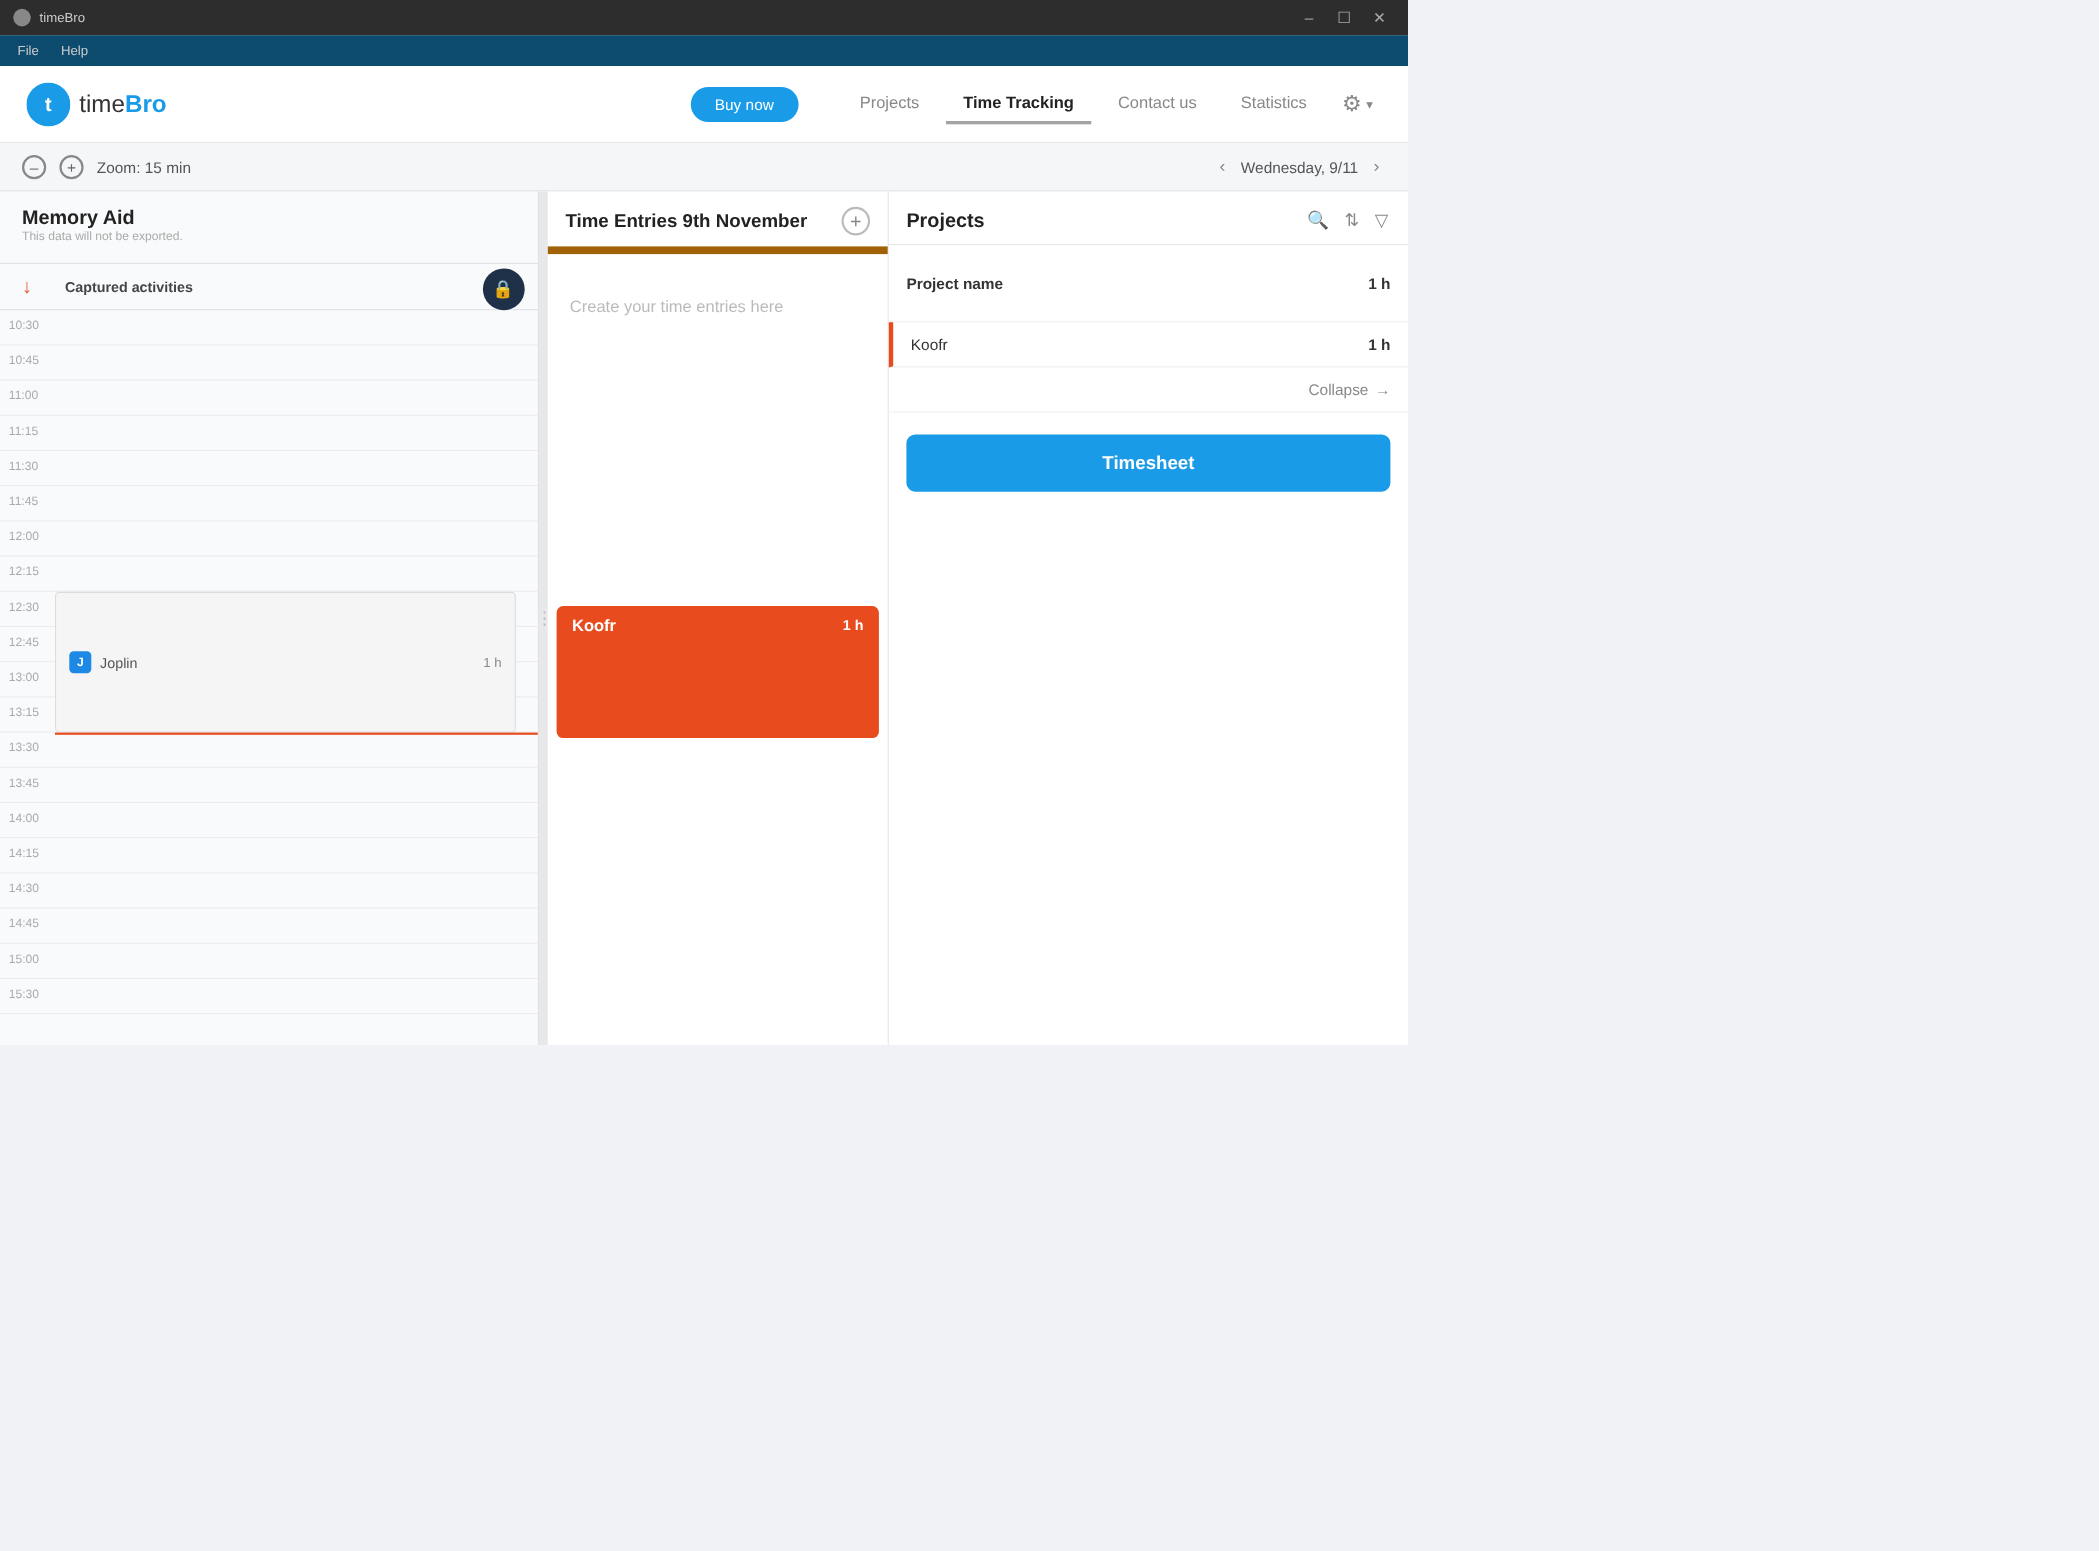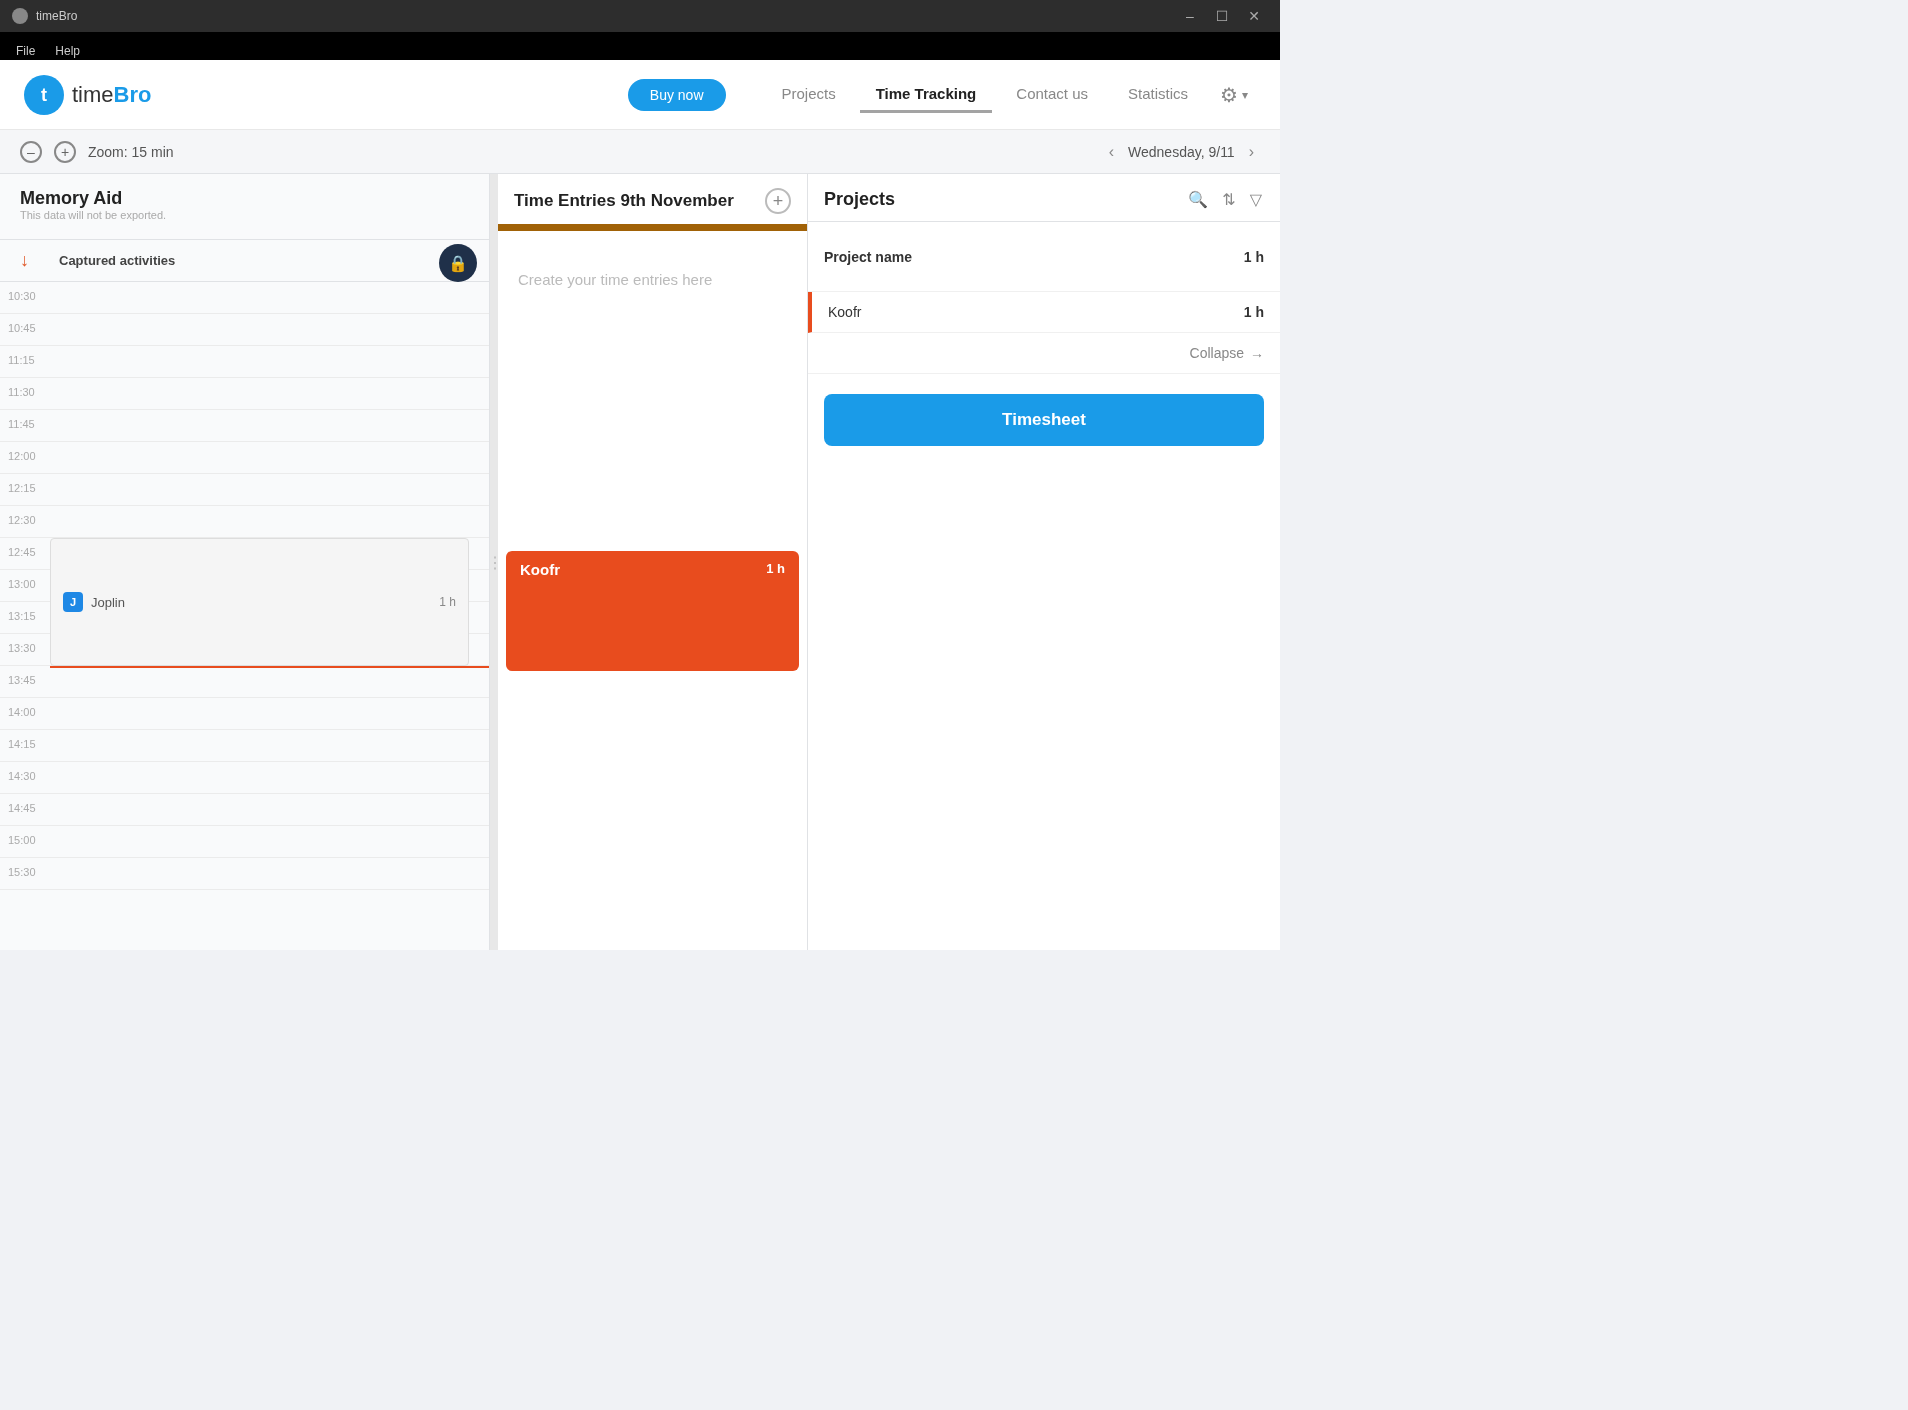--- a/index.html
+++ b/index.html
@@ -14,24 +14,24 @@
       padding: 0 12px;
       justify-content: space-between;
     }
     .titlebar-left { display: flex; align-items: center; gap: 8px; color: #ccc; font-size: 12px; }
     .titlebar-icon { width: 16px; height: 16px; background: #888; border-radius: 50%; }
     .titlebar-controls { display: flex; gap: 4px; }
     .titlebar-btn { width: 28px; height: 22px; background: transparent; border: none; color: #aaa; cursor: pointer; font-size: 14px; display: flex; align-items: center; justify-content: center; }
 
     
     .menubar {
-      background: #000000;
+      background: #0c4a6e;
       height: 28px;
       display: flex;
-      align-items: flex-end;
+      align-items: center;
       padding: 0 8px;
       gap: 4px;
     }
     .menubar-item { color: #ccc; font-size: 12px; padding: 2px 8px; cursor: pointer; border-radius: 3px; }
 
     
     .app { background: #fff; height: calc(950px - 60px); display: flex; flex-direction: column; }
 
     
     .header {
@@ -410,20 +410,24 @@
 
       <div class="time-slot">
             <div class="time-label">10:30</div>
             <div class="time-content"></div>
           </div>
           <div class="time-slot">
             <div class="time-label">10:45</div>
             <div class="time-content"></div>
           </div>
           <div class="time-slot">
+            <div class="time-label">11:00</div>
+            <div class="time-content"></div>
+          </div>
+          <div class="time-slot">
             <div class="time-label">11:15</div>
             <div class="time-content"></div>
           </div>
           <div class="time-slot">
             <div class="time-label">11:30</div>
             <div class="time-content"></div>
           </div>
           <div class="time-slot">
             <div class="time-label">11:45</div>
             <div class="time-content"></div>

